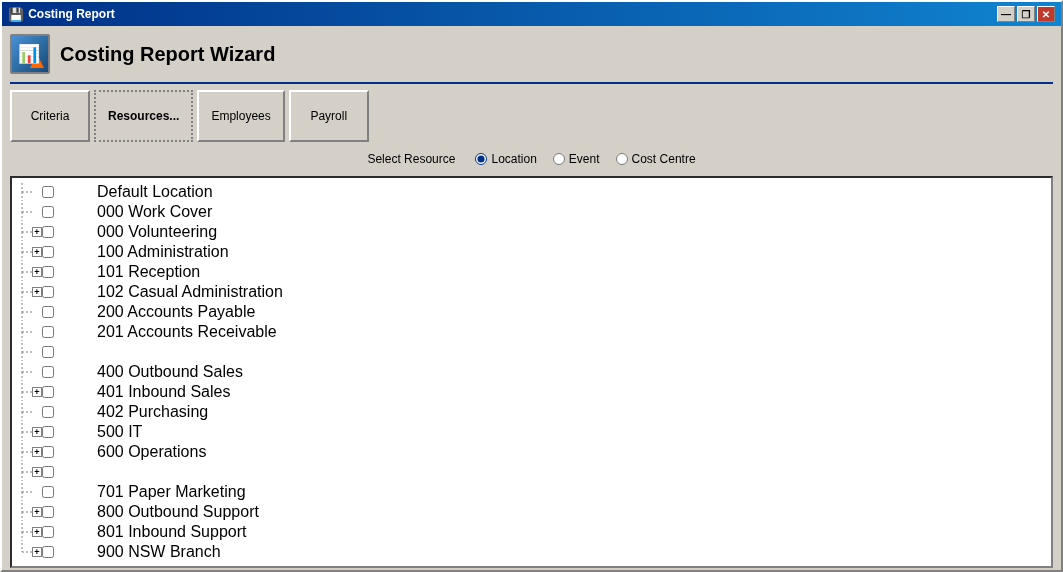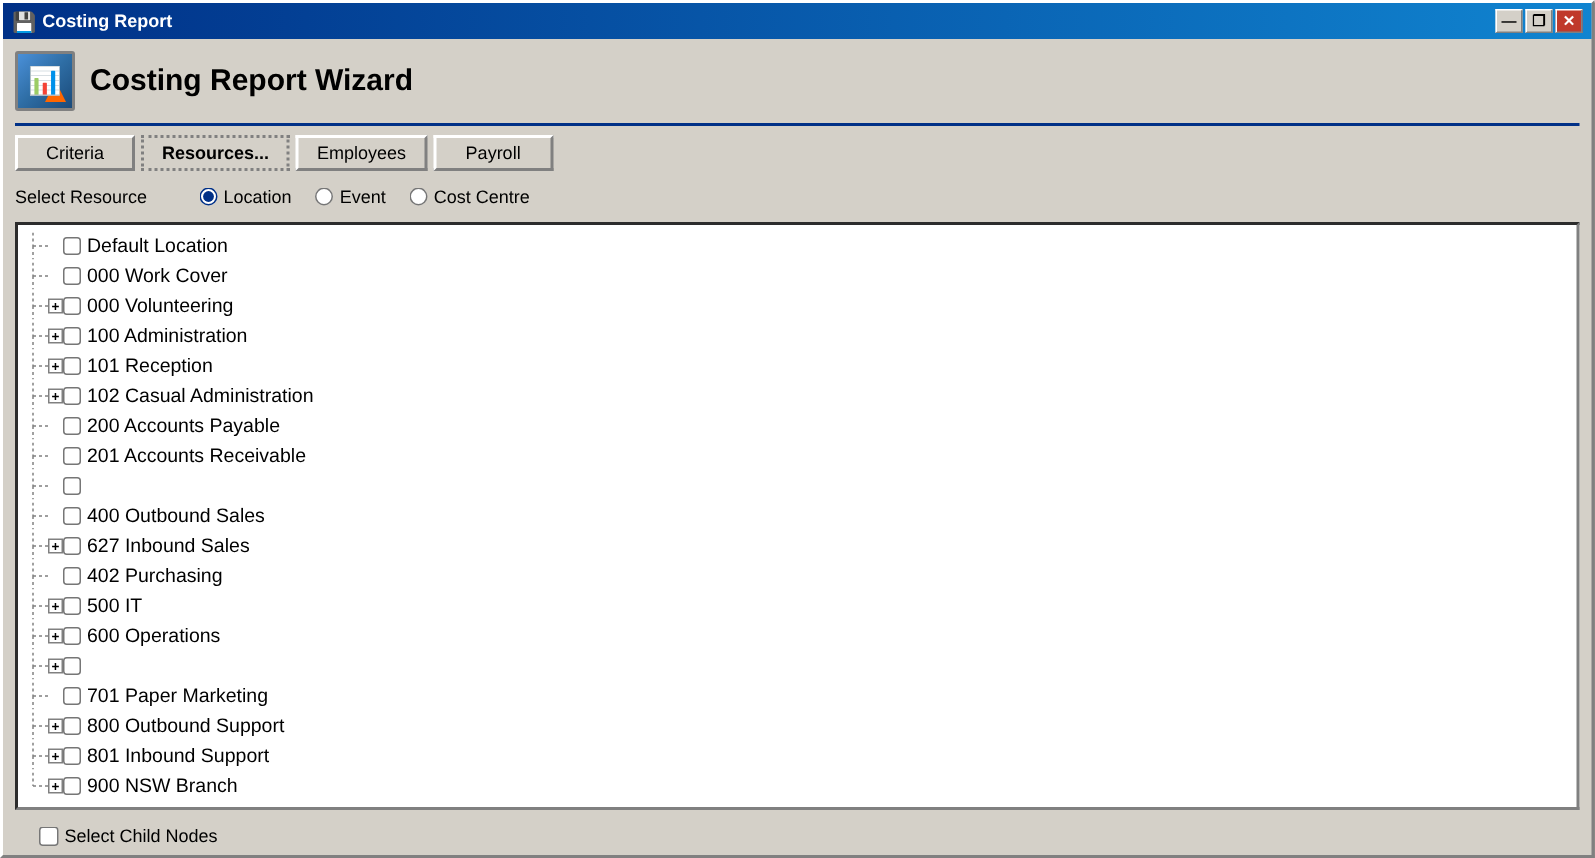--- a/index.html
+++ b/index.html
@@ -102,21 +102,21 @@
       font-weight: bold;
       color: #000;
       text-align: center;
     }
     .tabs {
       display: flex;
       gap: 4px;
       flex-shrink: 0;
     }
     .tab {
-      padding: 3px 12px;
+      padding: 17px 12px;
       background: #d4d0c8;
       border: 2px solid #fff;
       border-right-color: #808080;
       border-bottom-color: #808080;
       cursor: pointer;
       font-size: 12px;
       min-width: 80px;
       text-align: center;
     }
     .tab.active {
@@ -131,23 +131,24 @@
       border-color: #fff #808080 #d4d0c8 #fff;
     }
     .tab.dotted {
       border-style: dotted;
       border-color: #808080;
       background: #d4d0c8;
     }
     .toolbar {
       display: flex;
       align-items: center;
-      gap: 35px;
+      gap: 20px;
       padding: 4px 0;
       flex-shrink: 0;
+      justify-content: center;
     }
     .select-resource-label {
       font-size: 12px;
       color: #000;
     }
     .radio-group {
       display: flex;
       align-items: center;
       gap: 16px;
     }
@@ -200,22 +201,23 @@
       display: inline-block;
       flex-shrink: 0;
     }
     .tree-checkbox {
       width: 12px;
       height: 12px;
       margin-right: 4px;
       flex-shrink: 0;
     }
     .tree-label {
-      font-size: 13px;
+      font-size: 16px;
       color: #000;
+      margin-left: 39px;
     }
     .bottom-bar {
       display: flex;
       align-items: flex-end;
       padding: 4px 16px;
       flex-shrink: 0;
     }
     .check-child {
       display: flex;
       align-items: center;
@@ -414,21 +416,21 @@
           <li class="tree-item">
             <span class="lines-wrapper">
               <svg width="20" height="18" style="flex-shrink:0;">
       <line x1="10" y1="0" x2="10" y2="9" stroke="#808080" stroke-dasharray="2,2"></line>
       <line x1="10" y1="9" x2="20" y2="9" stroke="#808080" stroke-dasharray="2,2"></line>
       <line x1="10" y1="9" x2="10" y2="18" stroke="#808080" stroke-dasharray="2,2"></line>
     </svg>
             </span>
             <span class="expand-box">+</span>
             <input type="checkbox" class="tree-checkbox" style="">
-            <span class="tree-label">627 Inbound Sales</span>
+            <span class="tree-label">401 Inbound Sales</span>
           </li>
           <li class="tree-item">
             <span class="lines-wrapper">
               <svg width="20" height="18" style="flex-shrink:0;">
       <line x1="10" y1="0" x2="10" y2="9" stroke="#808080" stroke-dasharray="2,2"></line>
       <line x1="10" y1="9" x2="20" y2="9" stroke="#808080" stroke-dasharray="2,2"></line>
       <line x1="10" y1="9" x2="10" y2="18" stroke="#808080" stroke-dasharray="2,2"></line>
     </svg>
             </span>
             <span class="no-expand"></span>

